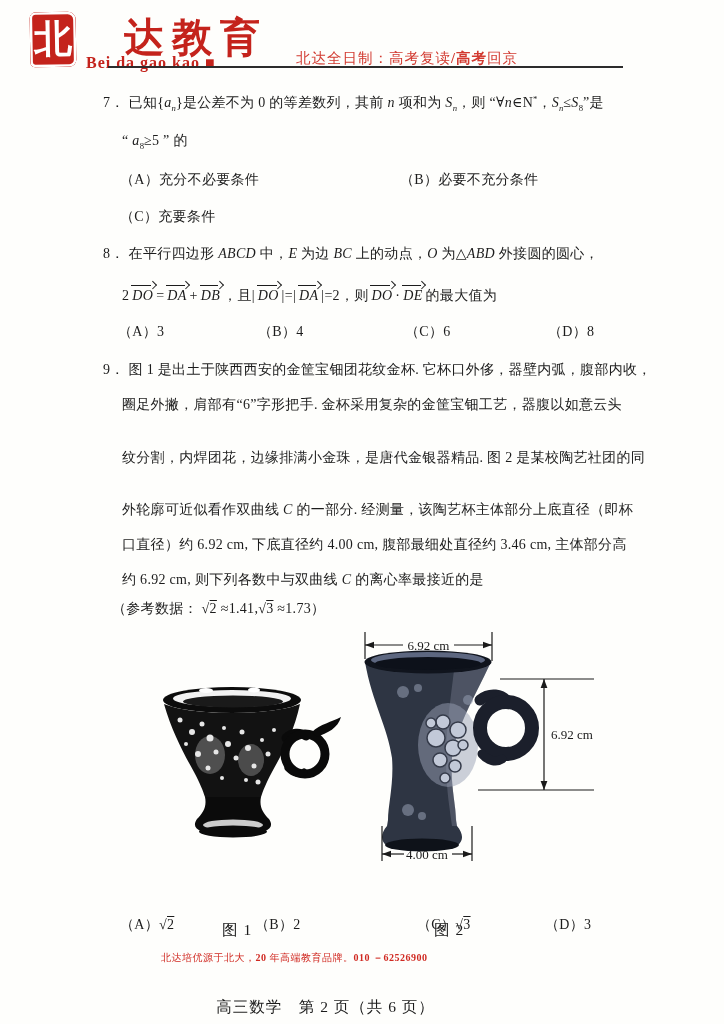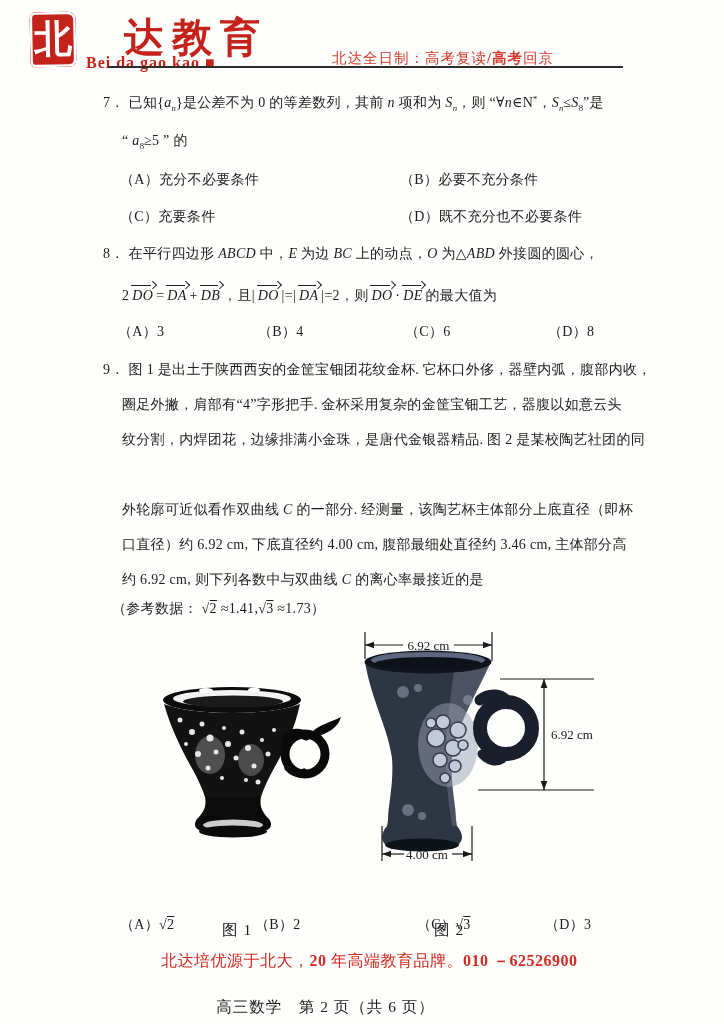--- a/index.html
+++ b/index.html
@@ -29,28 +29,28 @@
     display:flex;align-items:center;justify-content:center;
     color:#fff;font-weight:bold;font-size:38px;transform:rotate(-1deg);
   }
   .brand{
     position:absolute;left:84px;top:10px;
     color:#c4231c;font-weight:bold;font-size:40px;letter-spacing:8px;
     font-family:"Liberation Serif","DejaVu Serif",serif;
     margin-left:40px;
   }
   .roman{position:absolute;left:86px;top:54px;color:#c4231c;font-size:16px;letter-spacing:1px;font-weight:bold;}
-  .tagline{position:absolute;left:296px;top:49px;font-size:14.5px;color:#d23a30;letter-spacing:1px;white-space:nowrap;margin-left:36px;}
+  .tagline{position:absolute;left:296px;top:49px;font-size:14.5px;color:#d23a30;letter-spacing:1px;white-space:nowrap;}
   .hdr-divider{position:absolute;left:108px;top:66px;width:515px;height:2.2px;background:#2c2c2c;}
   
   .figsvg{position:absolute;}
   .figsvg text{font-family:"Liberation Serif","DejaVu Serif",serif;font-size:13px;fill:#1a1a1a;}
   .caption{position:absolute;font-size:15.5px;letter-spacing:1px;margin-top:42px;}
   
-  .promo{position:absolute;left:161px;top:951px;font-size:16px;color:#d02a22;letter-spacing:0.5px;white-space:nowrap;}
+  .promo{position:absolute;left:161px;top:951px;font-size:10px;color:#d02a22;letter-spacing:0.5px;white-space:nowrap;}
   .pagefoot{position:absolute;left:0;top:997px;width:651px;text-align:center;font-size:15.5px;letter-spacing:1px;}
 </style>
 </head>
 <body>
 
 <div class="page">
 
   <div class="seal">
     <span>北</span>
   </div>
@@ -59,36 +59,35 @@
   <div class="tagline"><span>北达全日制：高考复读</span><span class="b">/高考</span><span>回京</span></div>
   <div class="hdr-divider"></div>
 
   <div class="line" style="left:103px;top:94px">
     <span class="qno">7．</span><span><span>已知{</span><span class="it">a</span><span class="subi">n</span><span>}是公差不为 0 的等差数列，其前 </span><span class="it">n</span><span> 项和为 </span><span class="it">S</span><span class="subi">n</span><span>，则 “∀</span><span class="it">n</span><span>∈N</span><span class="sup">*</span><span>，</span><span class="it">S</span><span class="subi">n</span><span>≤</span><span class="it">S</span><span class="sub">8</span><span>”是</span></span>
   </div>
   <div class="line" style="left:122px;top:132px"><span>“ </span><span class="it">a</span><span class="sub">8</span><span>≥5 ” 的</span></div>
   <div class="line" style="left:120px;top:171px">（A）充分不必要条件</div>
   <div class="line" style="left:400px;top:171px">（B）必要不充分条件</div>
   <div class="line" style="left:120px;top:208px">（C）充要条件</div>
-  <div class="line" style="left:400px;top:208px">（D）既不充分也不必要条件</div>
 
   <div class="line" style="left:103px;top:245px">
     <span class="qno">8．</span><span><span>在平行四边形 </span><span class="it">ABCD</span><span> 中，</span><span class="it">E</span><span> 为边 </span><span class="it">BC</span><span> 上的动点，</span><span class="it">O</span><span> 为△</span><span class="it">ABD</span><span> 外接圆的圆心，</span></span>
   </div>
   <div class="line" style="left:122px;top:287px"><span>2</span><span class="vec">DO</span><span>=</span><span class="vec">DA</span><span>+</span><span class="vec">DB</span><span>，且|</span><span class="vec">DO</span><span>|=|</span><span class="vec">DA</span><span>|=2，则</span><span class="vec">DO</span><span>·</span><span class="vec">DE</span><span>的最大值为</span></div>
   <div class="line" style="left:118px;top:323px">（A）3</div>
   <div class="line" style="left:258px;top:323px">（B）4</div>
   <div class="line" style="left:405px;top:323px">（C）6</div>
   <div class="line" style="left:548px;top:323px">（D）8</div>
 
   <div class="line" style="left:103px;top:361px">
     <span class="qno">9．</span><span>图 1 是出土于陕西西安的金筐宝钿团花纹金杯. 它杯口外侈，器壁内弧，腹部内收，</span>
   </div>
-  <div class="line" style="left:122px;top:396px">圈足外撇，肩部有“4”字形把手. 金杯采用复杂的金筐宝钿工艺，器腹以如意云头</div>
-  <div class="line" style="left:122px;top:431px">纹分割，内焊团花，边缘排满小金珠，是唐代金银器精品. 图 2 是某校陶艺社团的同</div>
+  <div class="line" style="left:122px;top:396px">圈足外撇，肩部有“6”字形把手. 金杯采用复杂的金筐宝钿工艺，器腹以如意云头</div>
+  <div class="line" style="left:122px;top:449px">纹分割，内焊团花，边缘排满小金珠，是唐代金银器精品. 图 2 是某校陶艺社团的同</div>
   <div class="line" style="left:122px;top:501px"><span>外轮廓可近似看作双曲线 </span><span class="it">C</span><span> 的一部分. 经测量，该陶艺杯主体部分上底直径（即杯</span></div>
   <div class="line" style="left:122px;top:536px">口直径）约 6.92 cm, 下底直径约 4.00 cm, 腹部最细处直径约 3.46 cm, 主体部分高</div>
   <div class="line" style="left:122px;top:571px"><span>约 6.92 cm, 则下列各数中与双曲线 </span><span class="it">C</span><span> 的离心率最接近的是</span></div>
   <div class="line" style="left:112px;top:600px"><span>（参考数据： </span><span>√</span><span class="ovl">2</span><span> ≈1.41,</span><span>√</span><span class="ovl">3</span><span> ≈1.73）</span></div>
 
   <svg class="figsvg" style="left:150px;top:680px" width="195" height="175" viewBox="0 0 195 175">
     <ellipse cx="82" cy="20" rx="69" ry="13" fill="#0c0c0c"></ellipse>
     <ellipse cx="82" cy="18.5" rx="59" ry="8.5" fill="#f2f2f2"></ellipse>
     <ellipse cx="83" cy="21.5" rx="50" ry="6" fill="#1a1a1a"></ellipse>
     <ellipse cx="56" cy="10.5" rx="7" ry="2.5" fill="#fff"></ellipse>

